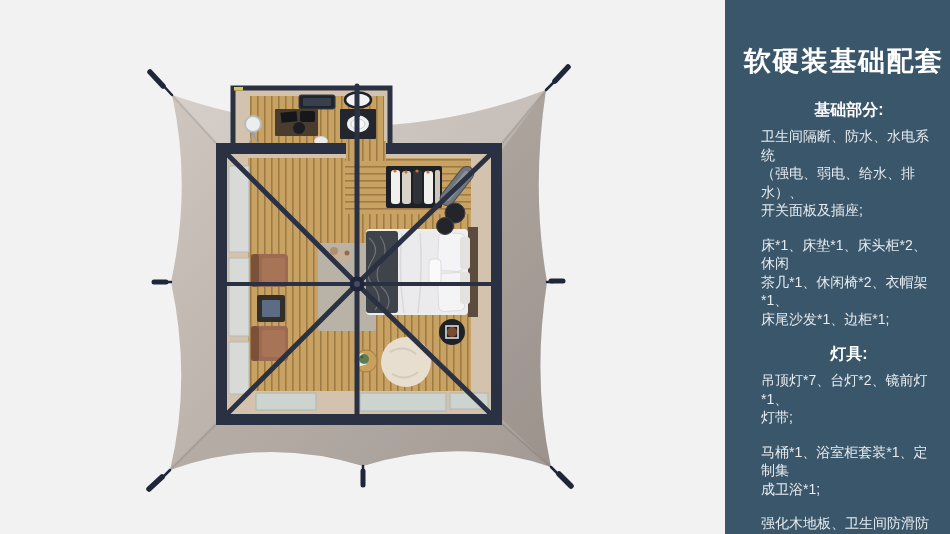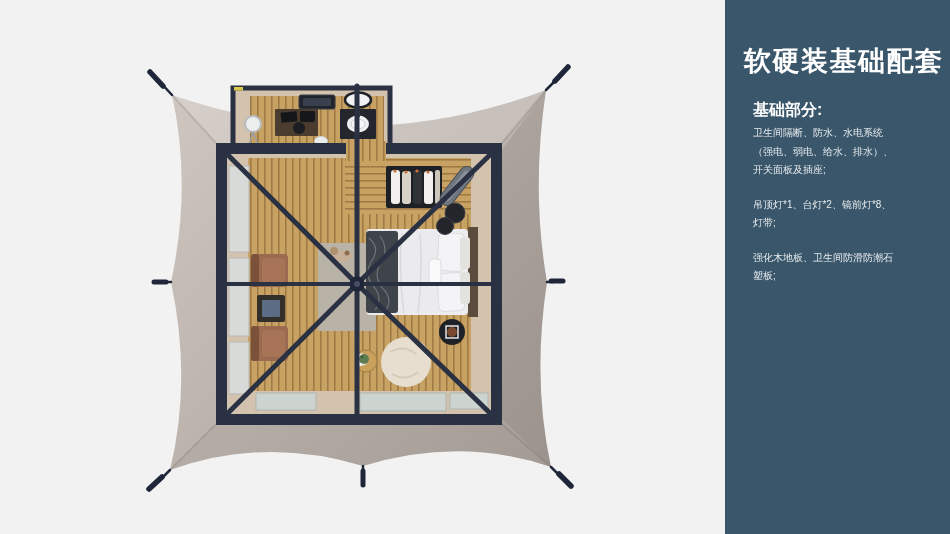--- a/index.html
+++ b/index.html
@@ -13,22 +13,22 @@
   .panel {
     position:absolute; left:725px; top:0; width:232px; height:534px;
     background:var(--panel-bg,#3a566a); box-sizing:border-box;
     padding:46px 12px 0 19px; color:var(--panel-title,#fff);
   }
   .panel-title {
     font-size:27px; font-weight:bold; letter-spacing:1.5px;
     margin:0 0 23px 0; line-height:31px; white-space:nowrap;
   }
   .sec { margin:0 0 16px 9px; }
-  .sec h2 { font-size:16px; font-weight:bold; margin:0 0 5px 0; color:var(--panel-title,#fff); line-height:19px; }
-  .sec p  { font-size:10px; line-height:18.5px; margin:0; color:var(--panel-body,#e6ebee); white-space:pre-line; }
+  .sec h2 { font-size:16px; font-weight:bold; margin:0 0 5px 0; color:var(--panel-title,#fff); line-height:19px;text-align:center; }
+  .sec p  { font-size:14px; line-height:18.5px; margin:8px; color:var(--panel-body,#e6ebee); white-space:pre-line; }
 </style>
 </head>
 <body>
 
 <div class="render-area">
 <svg viewBox="0 0 718 534" width="718" height="534" xmlns="http://www.w3.org/2000/svg">
   <defs>
     <linearGradient id="canopyGrad" x1="0" y1="0" x2="1" y2="1">
       <stop offset="0" style="stop-color:var(--canopy-light,#cfc6bf)"></stop>
       <stop offset="1" style="stop-color:var(--canopy-dark,#a9a09b)"></stop>
@@ -234,27 +234,33 @@
   <h1 class="panel-title">软硬装基础配套</h1>
 
   <section class="sec">
     <h2>基础部分:</h2>
     <p>卫生间隔断、防水、水电系统
 （强电、弱电、给水、排水）、
 开关面板及插座;</p>
   </section>
 
   <section class="sec">
-  </section>
-
-  <section class="sec">
-    <p>吊顶灯*1、台灯*2、镜前灯*8、
+    <p>床*1、床垫*1、床头柜*2、休闲
+茶几*1、休闲椅*2、衣帽架*1、
+床尾沙发*1、边柜*1;</p>
+  </section>
+
+  <section class="sec">
+    <h2>灯具:</h2>
+    <p>吊顶灯*7、台灯*2、镜前灯*1、
 灯带;</p>
   </section>
 
   <section class="sec">
+    <p>马桶*1、浴室柜套装*1、定制集
+成卫浴*1;</p>
   </section>
 
   <section class="sec">
     <p>强化木地板、卫生间防滑防潮石
 塑板;</p>
   </section>
 </aside>
 
 </body></html>

